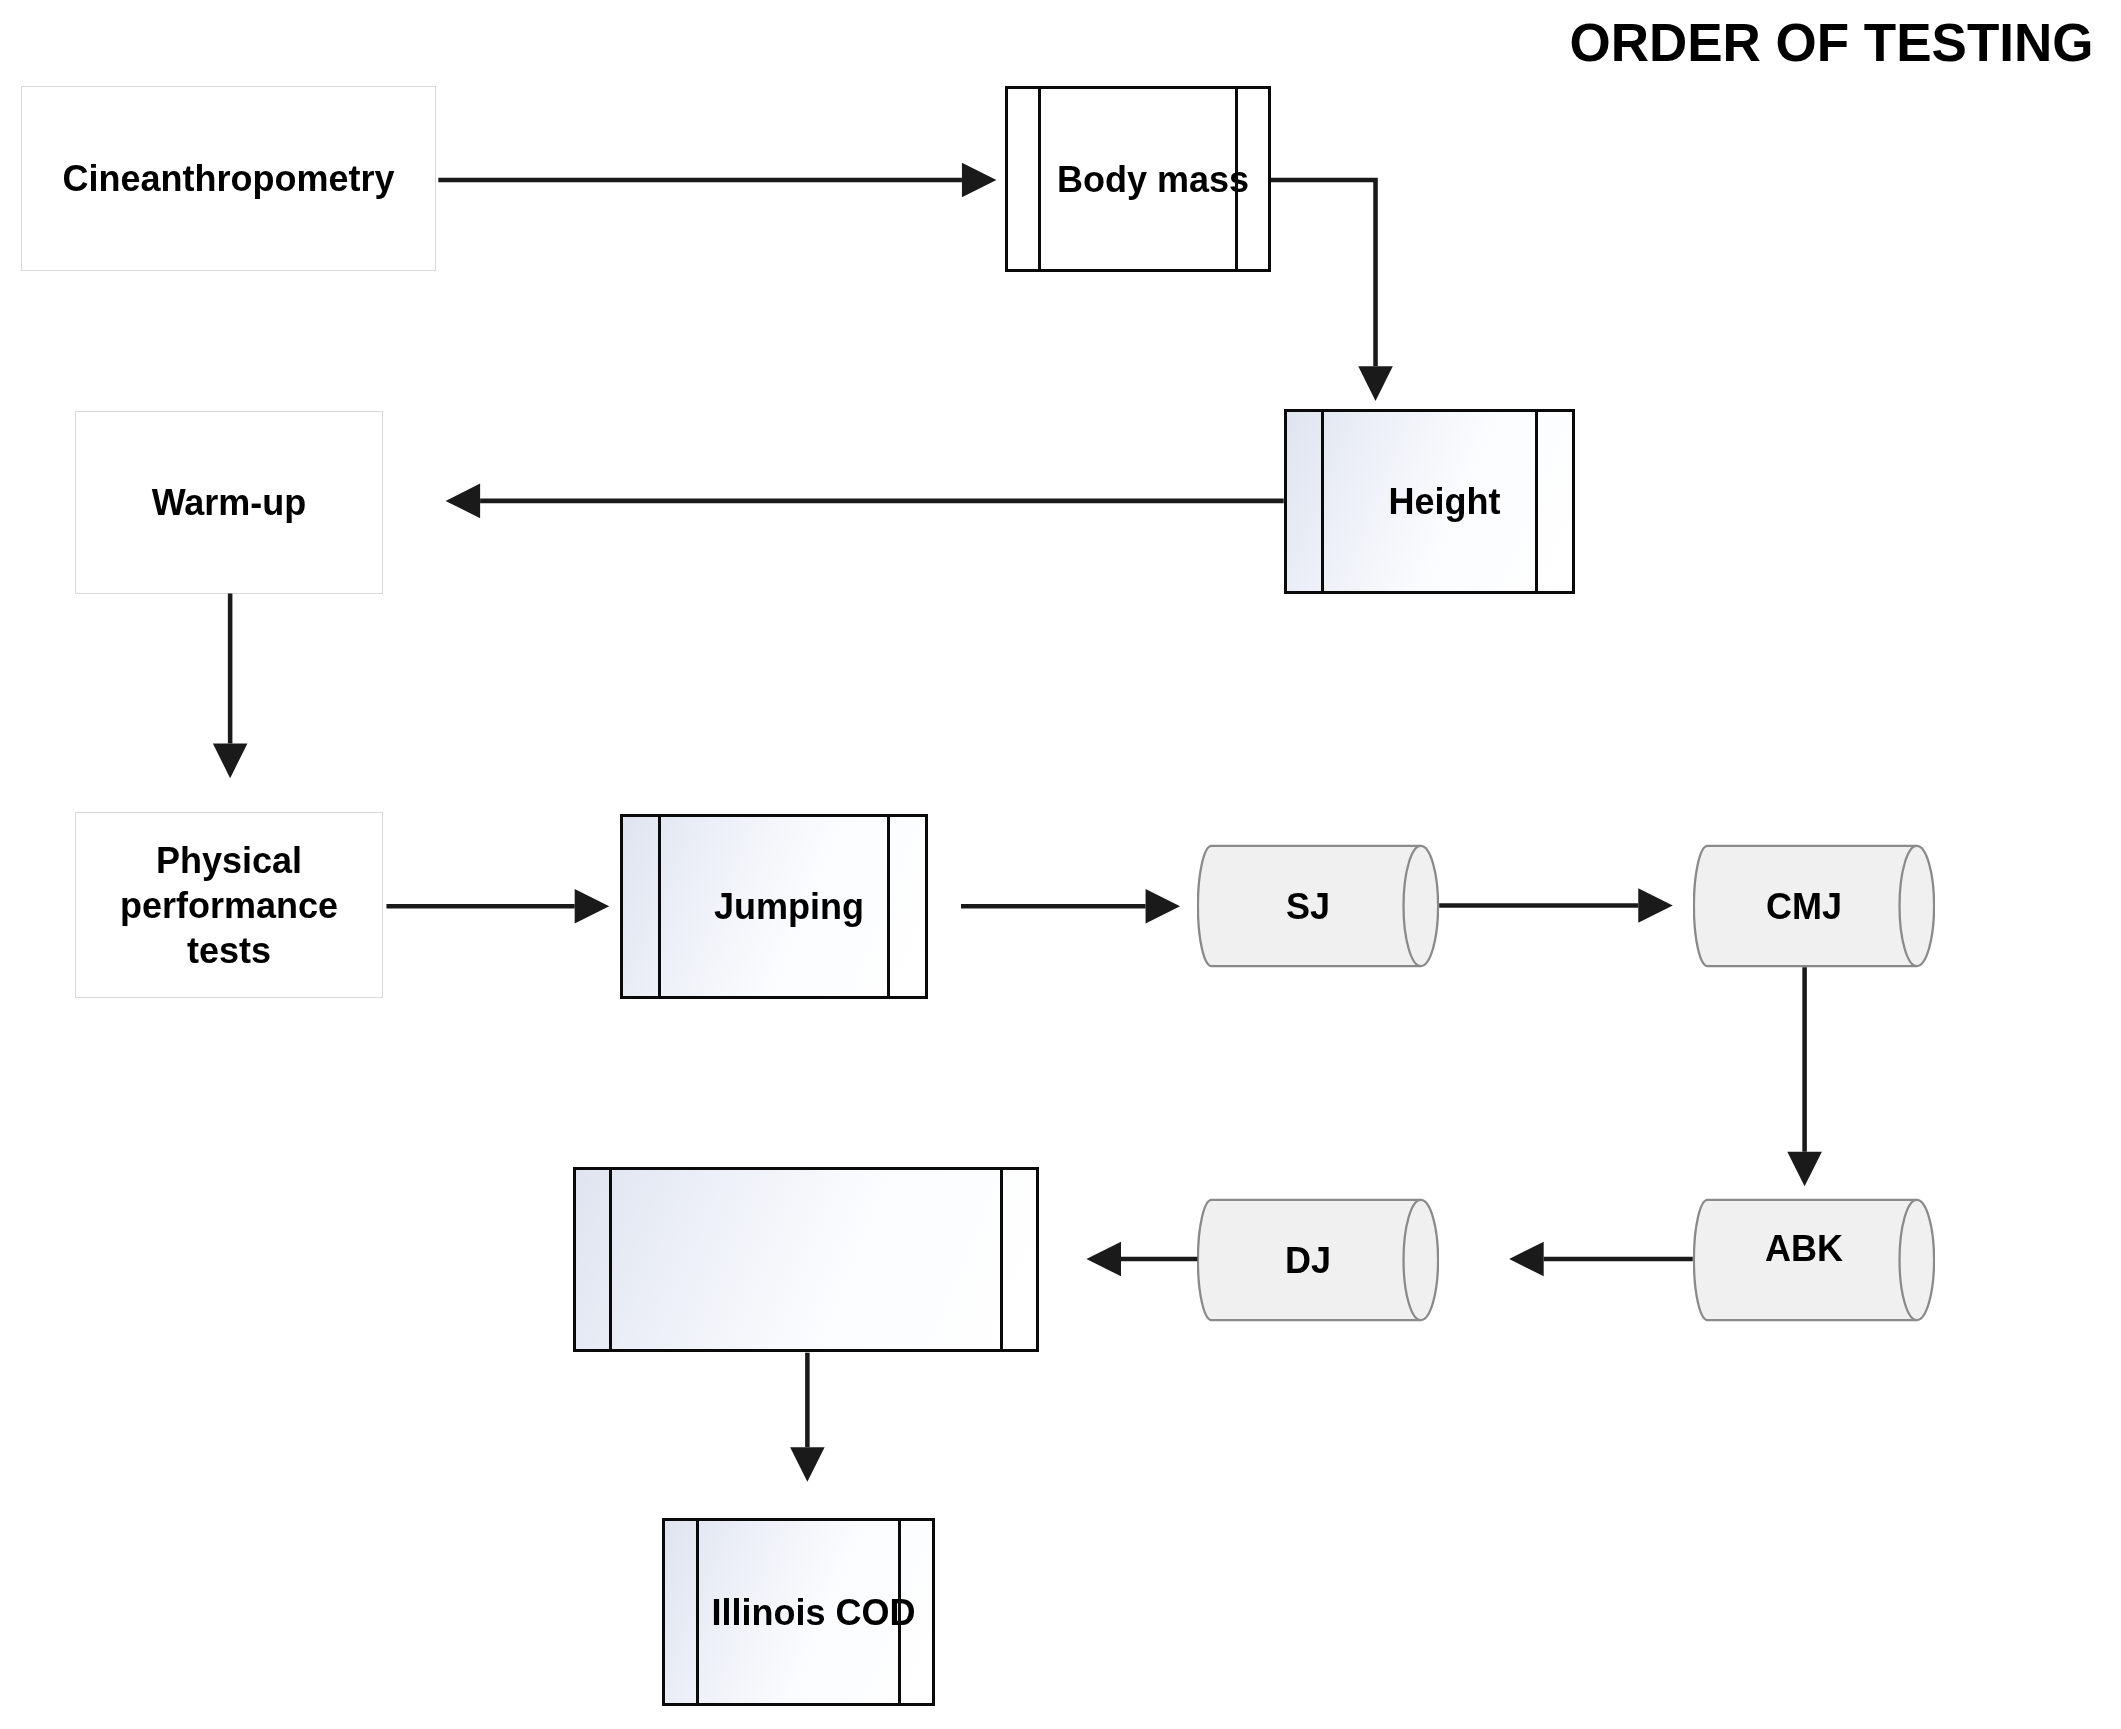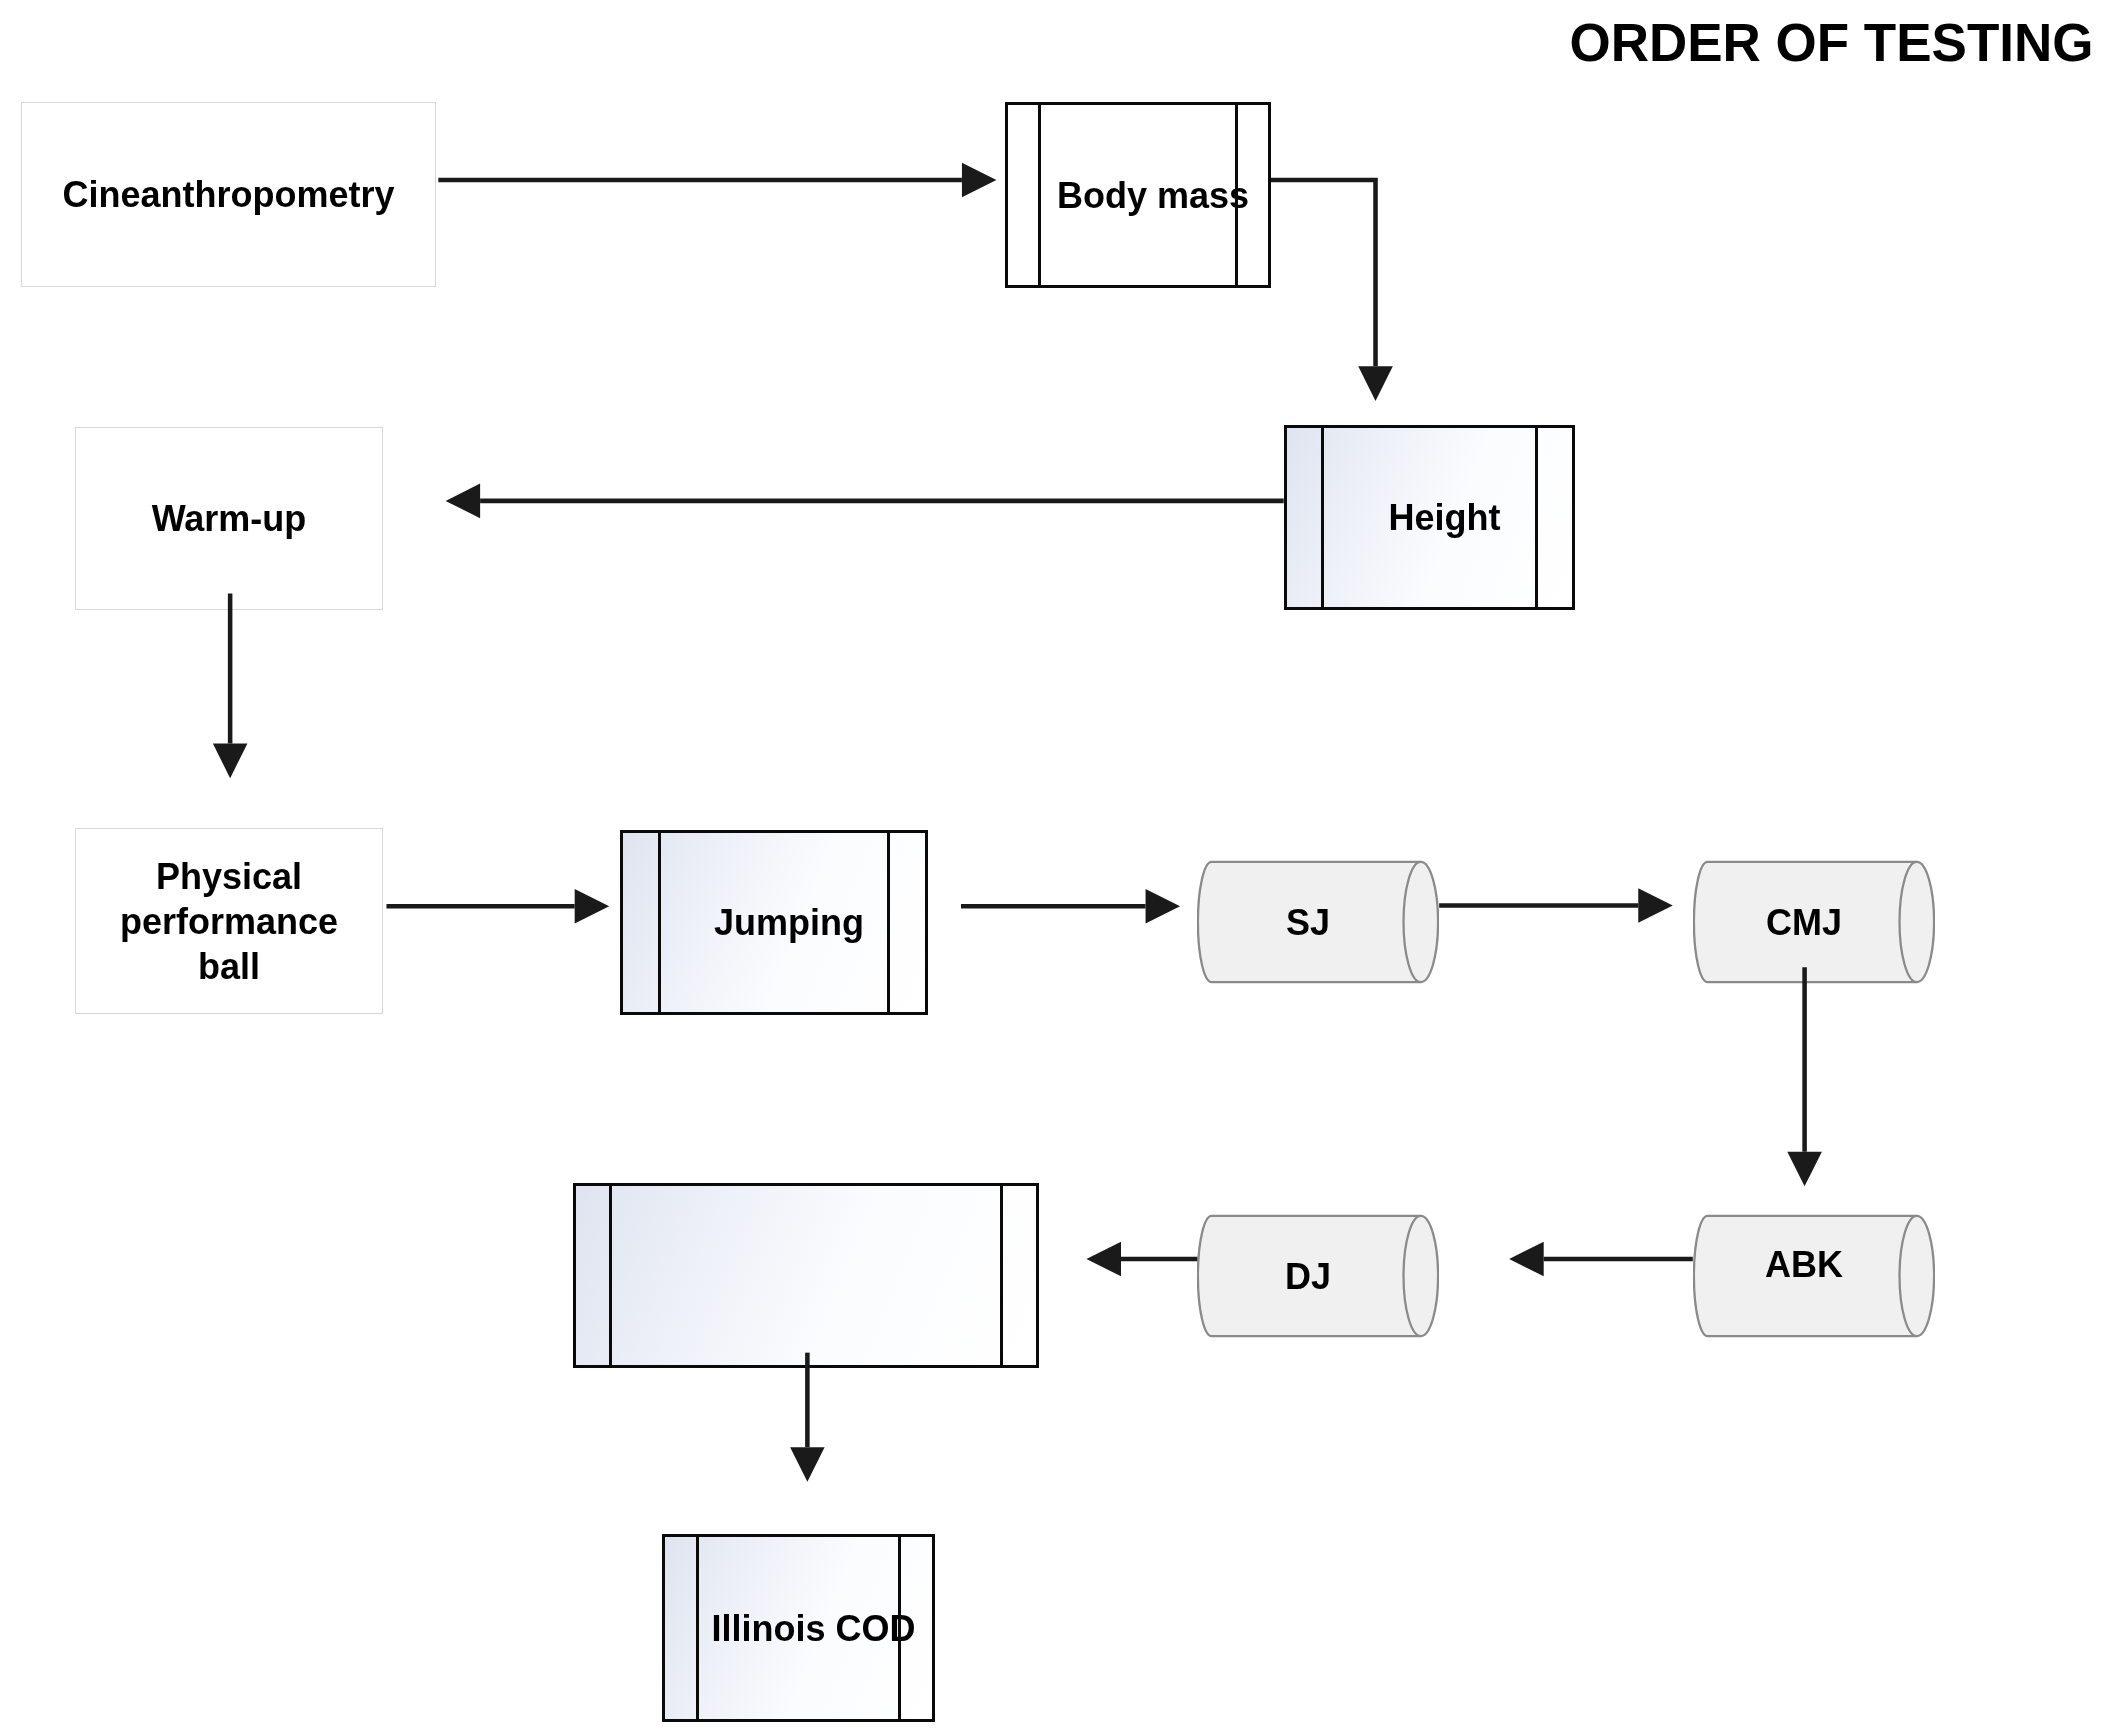--- a/index.html
+++ b/index.html
@@ -8,21 +8,21 @@
     width:2122px;height:1729px;
     font-family:"Liberation Sans", sans-serif;
     overflow:hidden;
   }
   .title{
     position:absolute;left:1536px;top:9px;width:591px;height:73px;
     font-size:53px;font-weight:700;color:#000;
     text-align:center;line-height:67px;letter-spacing:0px;
     white-space:nowrap;
   }
-  .node{position:absolute;display:flex;align-items:center;justify-content:center;box-sizing:border-box;margin-top:16px;}
+  .node{position:absolute;display:flex;align-items:center;justify-content:center;box-sizing:border-box;}
   .lbl{
     font-size:36px;font-weight:700;color:#000;text-align:center;
     line-height:45px;white-space:pre-line;
   }
   
   .plain{background:#ffffff;border:1.8px solid #d8d8d8;}
   
   .pp{border:3.6px solid #0a0a0a;background:#ffffff;padding-left:30px;}
   .pp.grad{background:linear-gradient(112deg,#dfe4f0 0%,#eef1f8 30%,#fbfcfe 58%,#ffffff 100%);}
   .pp .bar{position:absolute;top:0;bottom:0;width:2.7px;background:#0a0a0a;}
@@ -46,21 +46,21 @@
   <span class="lbl">Cineanthropometry</span>
 </div>
 
 <div class="node plain" style="left:75px;top:411px;width:308px;height:183px">
   <span class="lbl">Warm-up</span>
 </div>
 
 <div class="node plain" style="left:75px;top:812px;width:308px;height:186px">
   <span class="lbl">Physical
 performance
-ball</span>
+tests</span>
 </div>
 
 <div class="node pp" style="left:1005px;top:86px;width:266px;height:186px;--inset:30px">
   <i class="bar bl"></i>
   <i class="bar br"></i>
   <span class="lbl">Body mass</span>
 </div>
 
 <div class="node pp grad" style="left:1284px;top:409px;width:291px;height:185px;--inset:34px">
   <i class="bar bl"></i>

